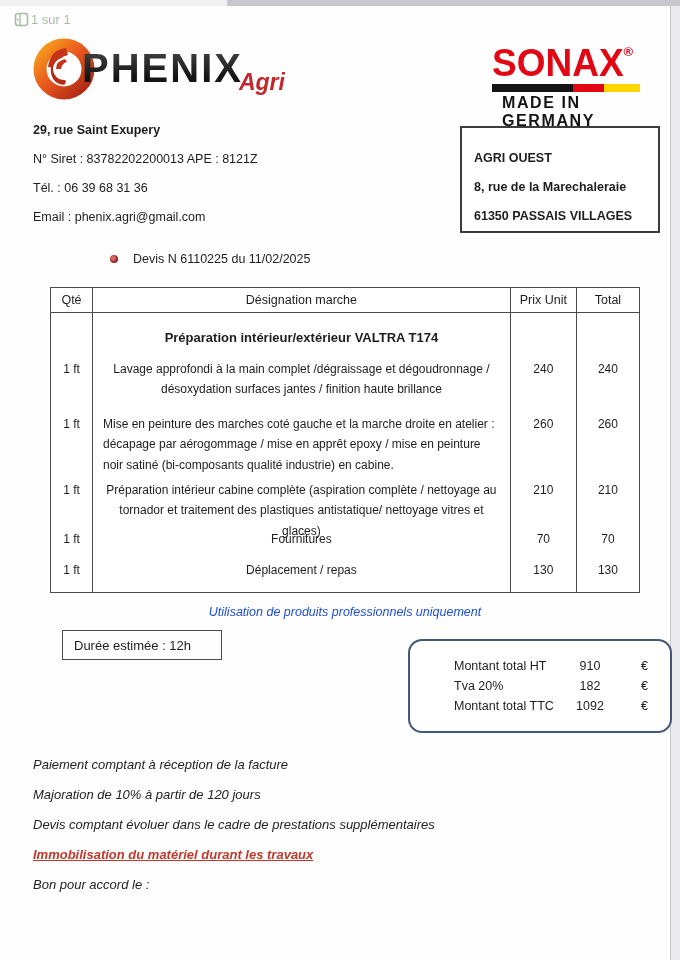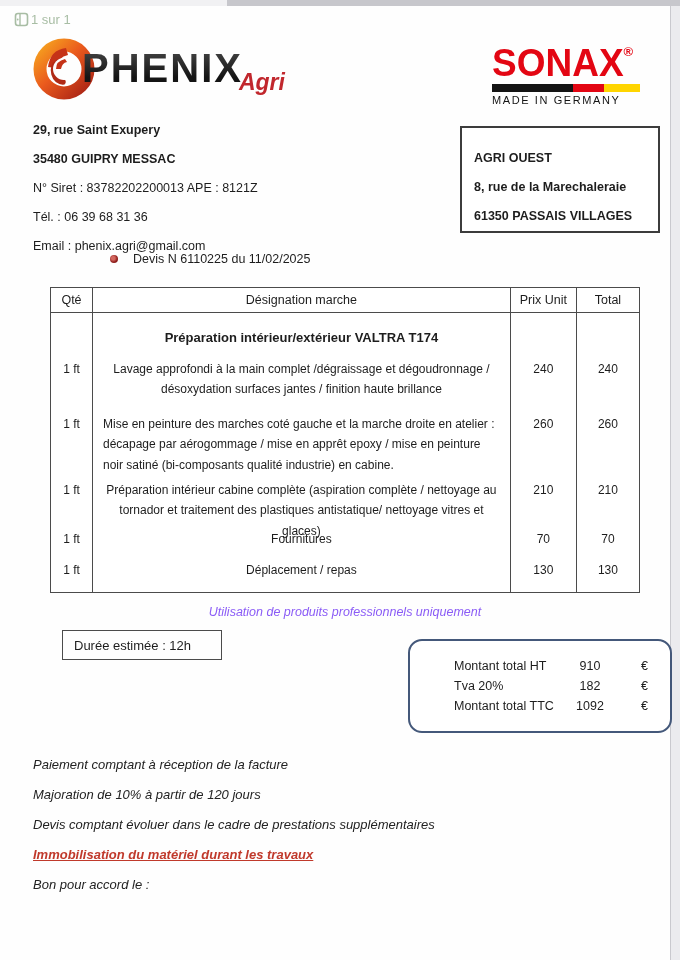--- a/index.html
+++ b/index.html
@@ -22,21 +22,21 @@
   .phenix-swirl { width:64px; height:64px; }
   .phenix-name { font-size:40px; font-weight:800; letter-spacing:2px; color:#262626; margin-left:-14px;
     background:linear-gradient(180deg,#4a4a4a 0%,#141414 70%); -webkit-background-clip:text; background-clip:text; -webkit-text-fill-color:transparent; }
   .phenix-suffix { font-size:23px; font-weight:700; font-style:italic; color:#c1272d; align-self:flex-end; margin:0 0 4px -4px; }
 
   
   .sonax { position:absolute; top:38px; left:492px; width:150px; }
   .sonax-name { color:#e30613; font-weight:900; font-size:37px; letter-spacing:0px; line-height:1; transform:scaleY(1.05); display:inline-block; }
   .sonax-reg { color:#e30613; font-size:13px; font-weight:700; vertical-align:top; }
   .sonax-flag { margin-top:3px; width:148px; height:8px; background:linear-gradient(to right,#141414 0 55%,#e30613 55% 76%,#ffd500 76% 100%); }
-  .sonax-tagline { margin-top:2px; font-weight:400; font-size:11px; letter-spacing:1.6px; color:#141414; }
+  .sonax-tagline { margin-top:2px; font-weight:700; font-size:16px; letter-spacing:1.6px; color:#141414;margin-left:10px; }
 
   
   .sender { position:absolute; top:110px; left:33px; font-size:12.5px; }
   .sender div { height:29px; line-height:29px; }
   .sender .b { font-weight:700; }
 
   
   .recipient { position:absolute; top:120px; left:460px; width:200px; height:107px; border:2px solid #3c3c3c; background:#fff; padding:16px 12px 0 12px; font-weight:700; font-size:12.5px; }
   .recipient div { height:29px; line-height:29px; white-space:nowrap; }
 
@@ -58,21 +58,21 @@
   .trow-title .cell.des { align-items:flex-end; font-weight:700; font-size:13px; padding-bottom:3px; }
   .t-body .cell { line-height:1.7; }
   .trow-0 { height:53px; } .trow-0 .cell { padding-top:7px; align-items:flex-start; }
   .trow-1 { height:70px; } .trow-1 .cell { padding-top:9px; align-items:flex-start; }
   .trow-1 .cell.des { text-align:left; justify-content:flex-start; }
   .trow-2 { height:50px; } .trow-2 .cell { padding-top:5px; align-items:flex-start; }
   .trow-3 { height:29px; } .trow-3 .cell { align-items:center; }
   .trow-4 { height:38px; } .trow-4 .cell { align-items:center; padding-bottom:6px; }
 
   
-  .note { position:absolute; top:599px; left:50px; width:590px; text-align:center; font-style:italic; font-size:12.5px; color:#8b5cf6; }
+  .note { position:absolute; top:599px; left:50px; width:590px; text-align:center; font-style:italic; font-size:12.5px; color:#1d4ed8; }
 
   
   .duration-box { position:absolute; top:624px; left:62px; width:160px; height:30px; border:1.6px solid #4b4b4b; display:flex; align-items:center; padding-left:11px; font-size:13px; }
 
   
   .totals-box { position:absolute; top:633px; left:408px; width:264px; height:94px; border:2.5px solid #44587a; border-radius:14px; background:#fff; display:flex; flex-direction:column; justify-content:space-evenly; padding:12px 0; }
   .totals-row { display:grid; grid-template-columns:1fr 48px 34px; padding:0 22px 0 44px; align-items:center; font-size:12.5px; }
   .totals-row .t-val { text-align:center; }
   .totals-row .t-cur { text-align:right; }
 
@@ -124,21 +124,20 @@
   <div class="sonax">
     <div>
       <span class="sonax-name">SONAX</span><span class="sonax-reg">®</span>
     </div>
     <div class="sonax-flag"></div>
     <div class="sonax-tagline">MADE IN GERMANY</div>
   </div>
 
   <div class="sender">
     <div class="b">29, rue Saint Exupery</div>
-    <div class="b">35480 GUIPRY MESSAC</div>
     <div>N° Siret : 83782202200013 APE : 8121Z</div>
     <div>Tél. : 06 39 68 31 36</div>
     <div>Email : phenix.agri@gmail.com</div>
   </div>
 
   <div class="recipient">
     <div>AGRI OUEST</div>
     <div>8, rue de la Marechaleraie</div>
     <div>61350 PASSAIS VILLAGES</div>
   </div>

